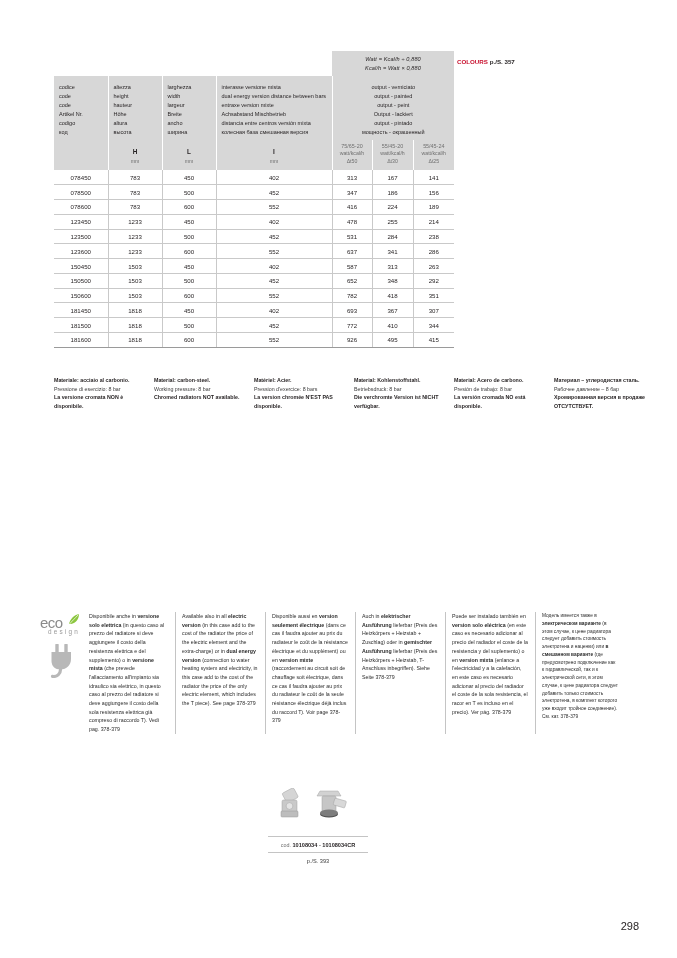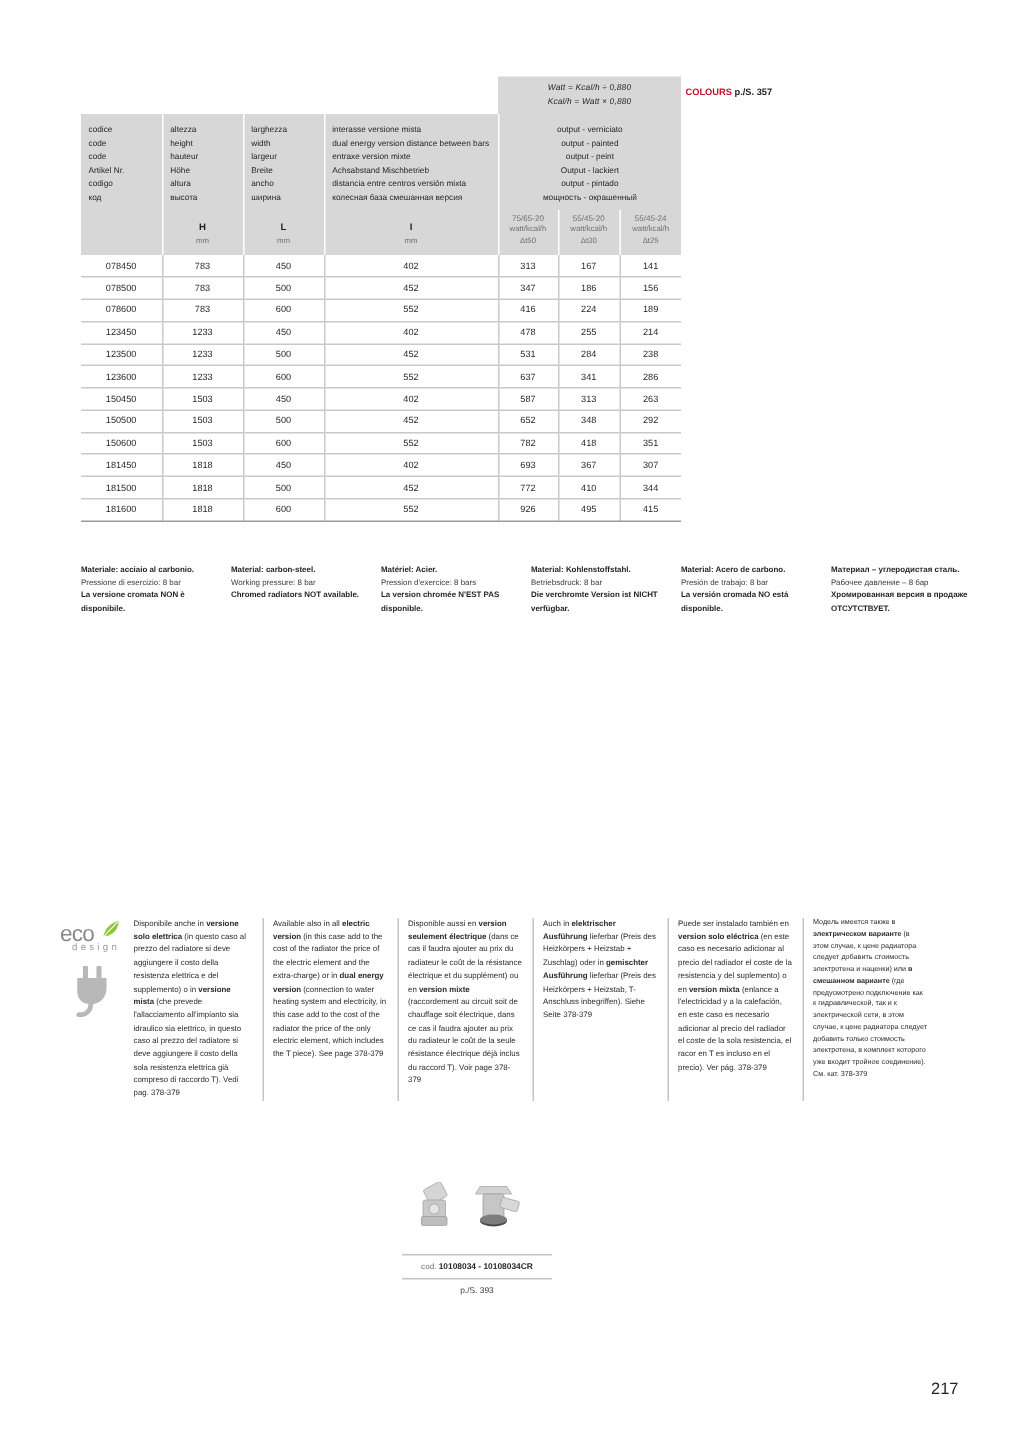--- a/index.html
+++ b/index.html
@@ -519,13 +519,13 @@
       </g>
     </svg>
   </div>
   <div class="valve-caption">
     <span>cod.</span>
     <b>10108034 - 10108034CR</b>
   </div>
   <div class="valve-page">p./S. 393</div>
 </div>
 
-<div class="page-num">217</div>
+<div class="page-num">298</div>
 
 </body></html>

